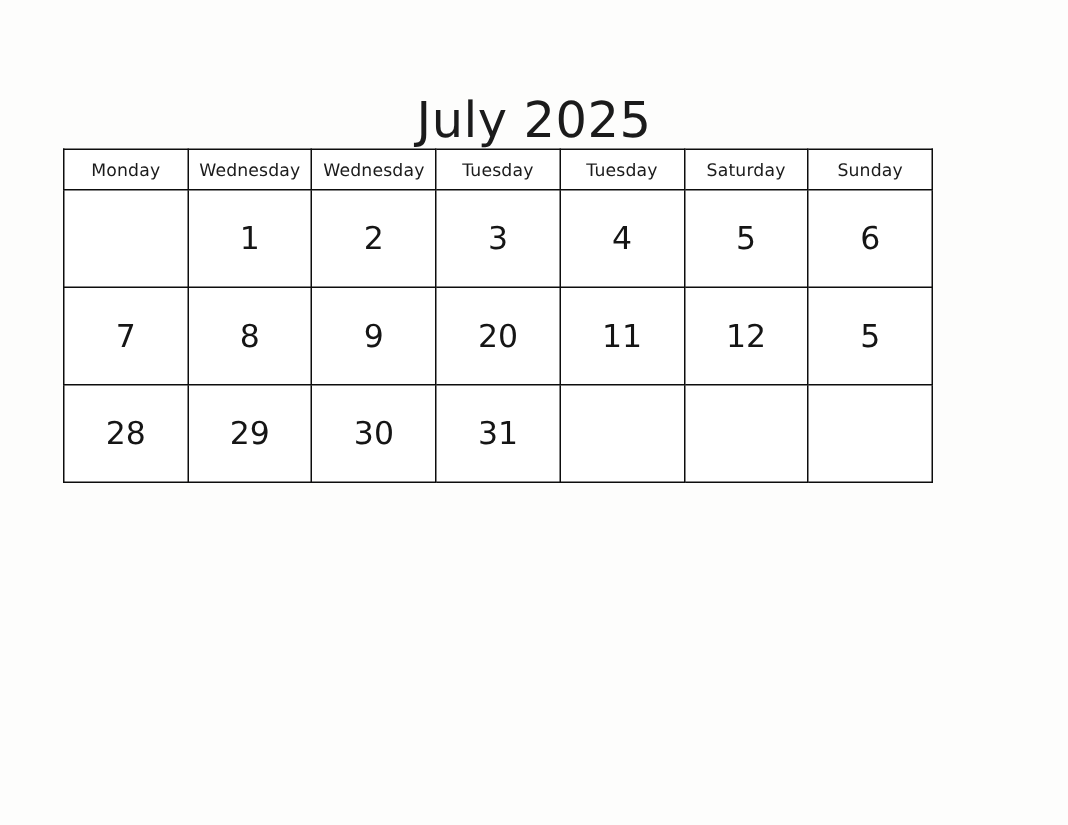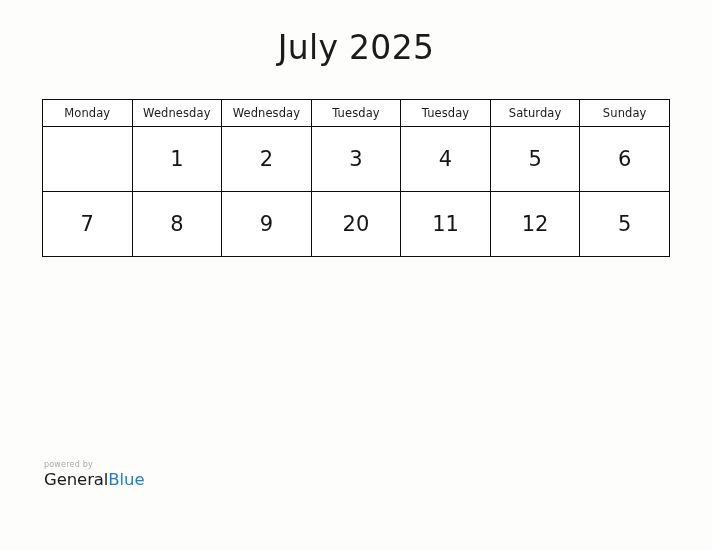--- a/index.html
+++ b/index.html
@@ -17,37 +17,37 @@
   .page {
     position: relative;
     width: 712px;
     height: 550px;
     box-sizing: border-box;
   }
 
   
   .calendar-title {
     position: absolute;
-    top: 28px;
+    top: 60px;
     left: 0;
     width: 712px;
     text-align: center;
     font-size: 33px;
     font-weight: 400;
     color: #1b1b1b;
     letter-spacing: 0.3px;
     line-height: 40px;
   }
 
   
   .calendar-table {
     position: absolute;
     left: 42px;
     top: 99px;
-    width: 628px;
+    width: 580px;
     border-collapse: collapse;
     table-layout: fixed;
     background: #ffffff;
   }
   .calendar-table th,
   .calendar-table td {
     border: 1.4px solid #0d0d0d;
     background: #ffffff;
     padding: 0;
     text-align: center;
@@ -126,23 +126,26 @@
       </tr>
       <tr>
         <td>7</td>
         <td>8</td>
         <td>9</td>
         <td>20</td>
         <td>11</td>
         <td>12</td>
         <td>5</td>
       </tr>
+      <tr>
+        <td>28</td>
+        <td>29</td>
+        <td>30</td>
+        <td>31</td>
+        <td class="empty-day"></td>
+        <td class="empty-day"></td>
+        <td class="empty-day"></td>
+      </tr>
     </tbody>
   </table>
 
-  <div class="brand">
-    <div class="brand-powered">powered by</div>
-    <div class="brand-wordmark">
-      <span class="brand-general">General</span><span class="brand-blue">Blue</span>
-    </div>
-  </div>
 
 </div>
 
 </body></html>

